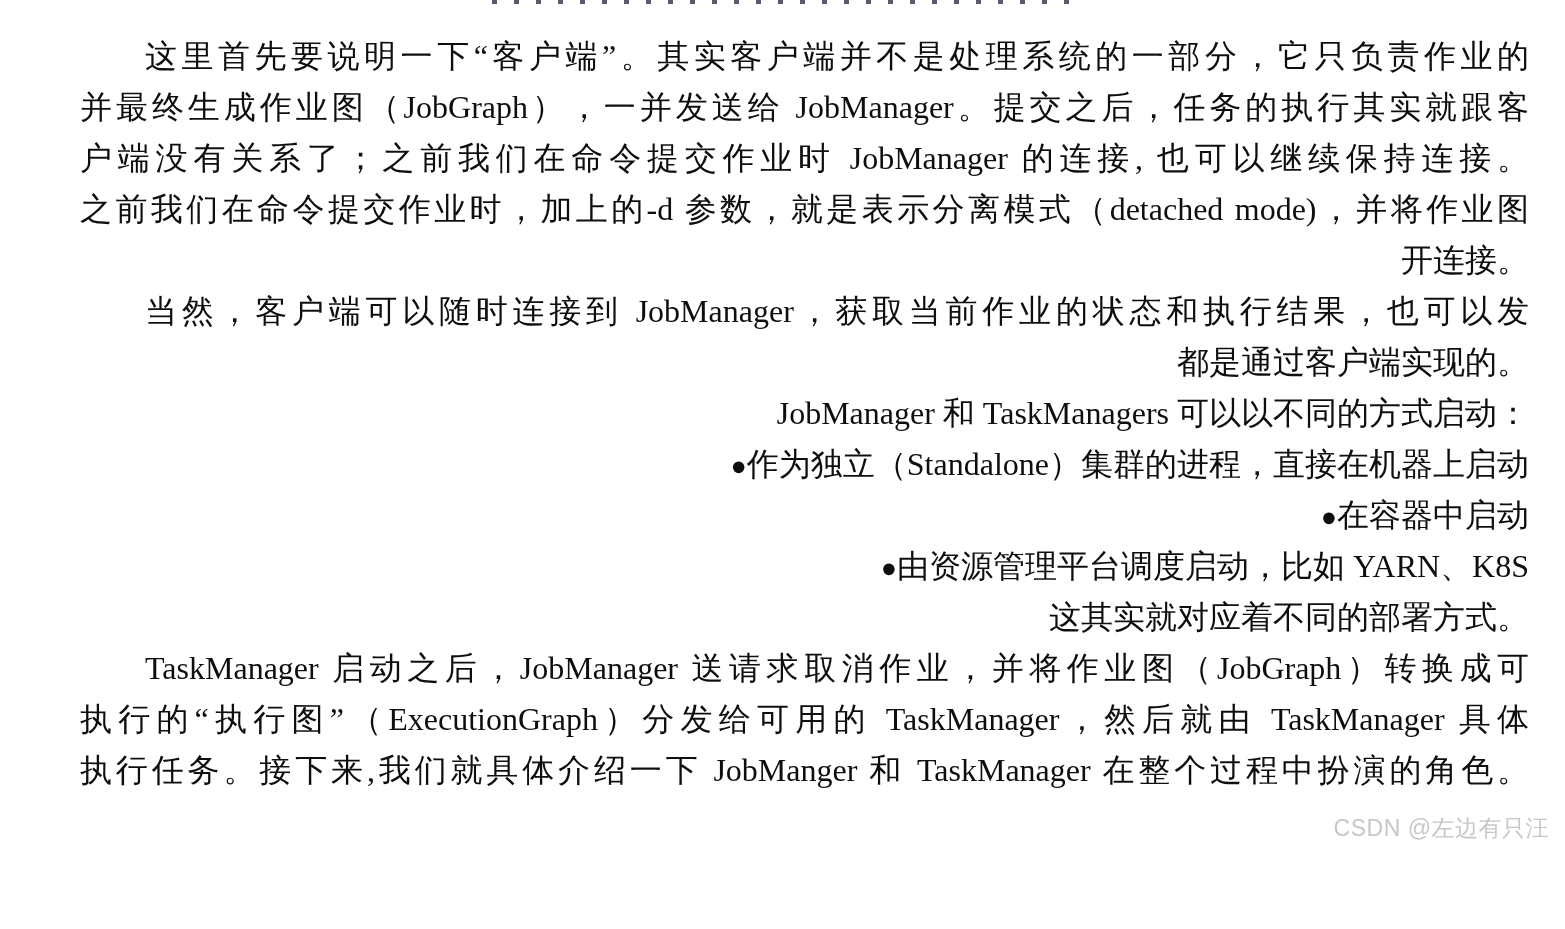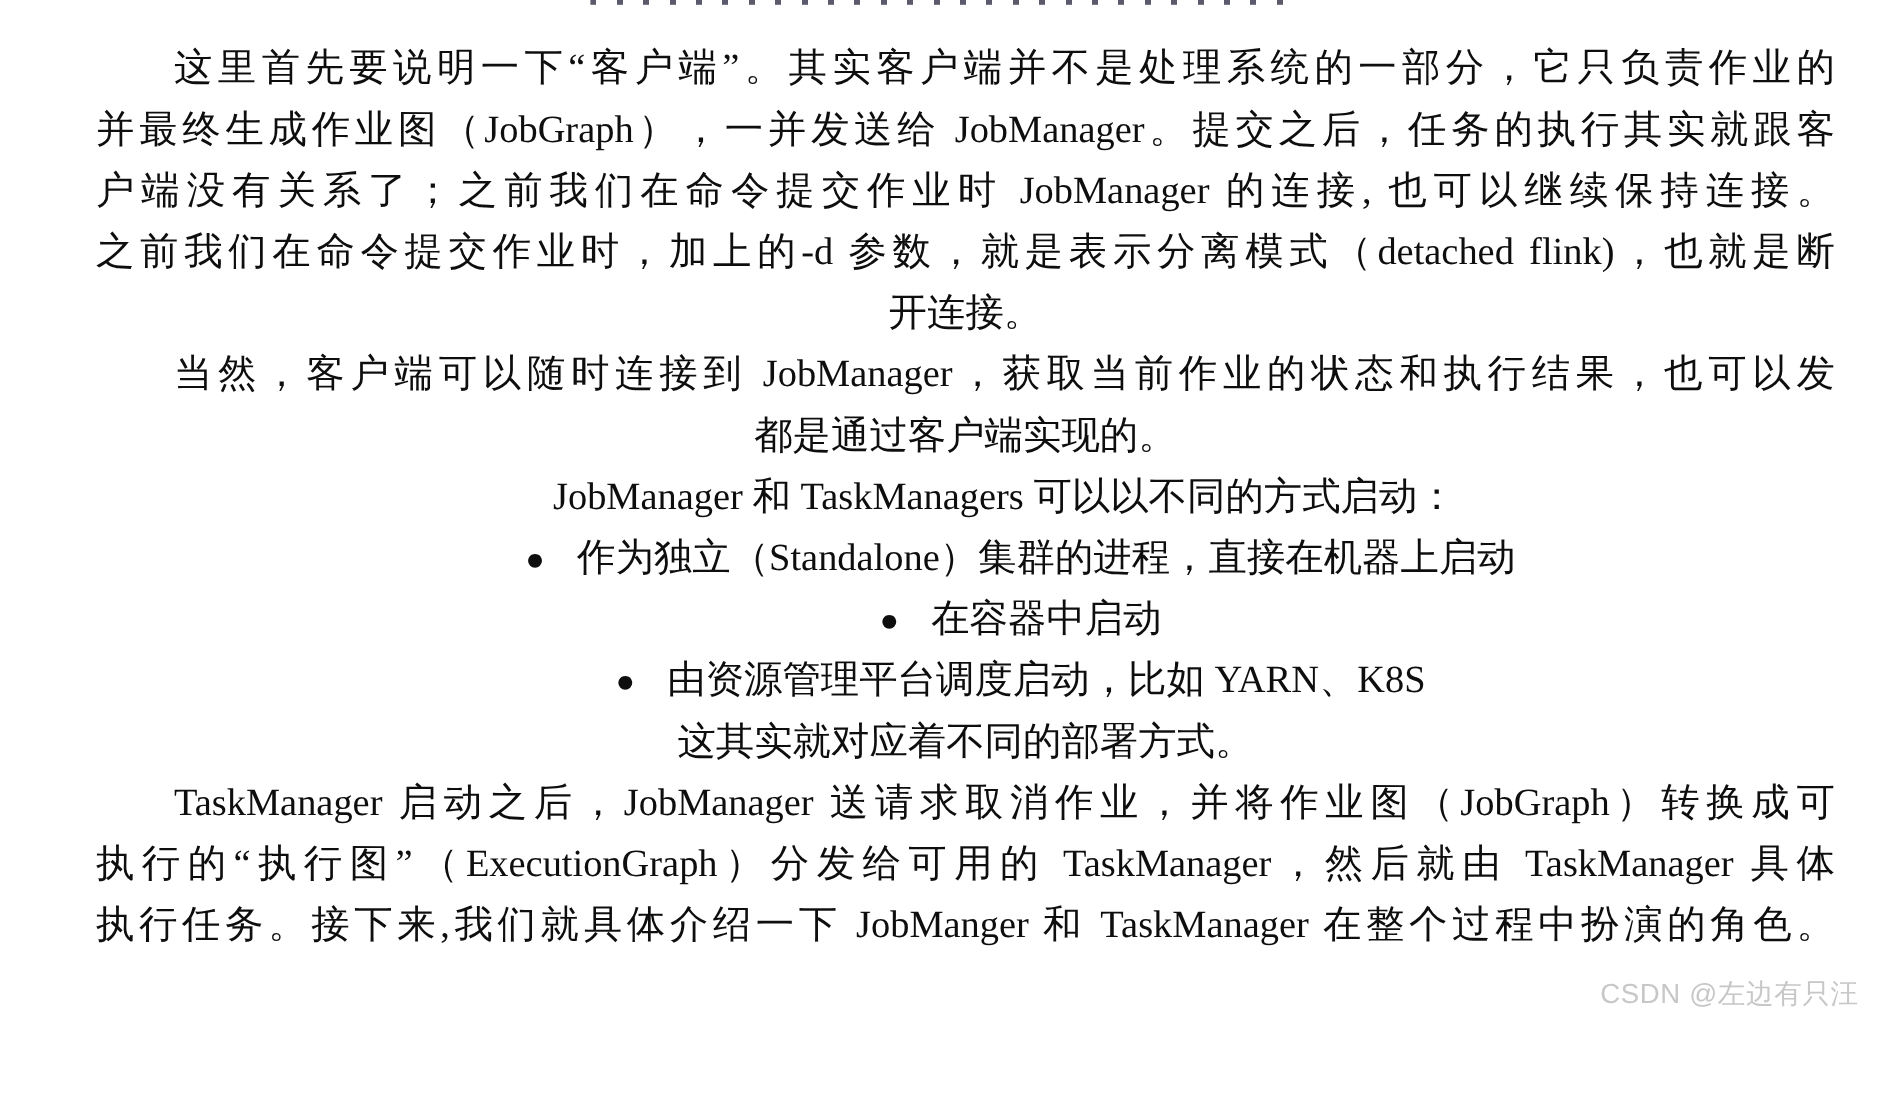--- a/index.html
+++ b/index.html
@@ -25,21 +25,21 @@
     background: repeating-linear-gradient(90deg,
       #3d3d52 0px, #3d3d52 5px,
       transparent 5px, transparent 22px);
     opacity: 0.85;
   }
   .doc-body { position: relative; }
   .line {
     height: 51px;
     line-height: 51px;
     overflow: hidden;
-    text-align: center;
+    text-align: right;
   }
   .line.j {
     text-align: justify;
     text-align-last: justify;
   }
   .line.indent { padding-left: 65px; }
   .line.bullet { padding-left: 65px; }
   .bullet-marker {
     display: inline-block;
     width: 70px;
@@ -57,21 +57,21 @@
 </style>
 </head>
 <body>
 
 <div class="page" style="color: rgb(14, 14, 14);">
   <div class="top-fragments"></div>
   <div class="doc-body">
       <div class="line indent j">这里首先要说明一下“客户端”。其实客户端并不是处理系统的一部分，它只负责作业的</div>
       <div class="line flush j">并最终生成作业图（JobGraph），一并发送给 JobManager。提交之后，任务的执行其实就跟客</div>
       <div class="line flush j">户端没有关系了；之前我们在命令提交作业时 JobManager 的连接, 也可以继续保持连接。</div>
-      <div class="line flush j">之前我们在命令提交作业时，加上的-d 参数，就是表示分离模式（detached flink)，也就是断</div>
+      <div class="line flush j">之前我们在命令提交作业时，加上的-d 参数，就是表示分离模式（detached mode)，并将作业图</div>
       <div class="line flush">开连接。</div>
       <div class="line indent j">当然，客户端可以随时连接到 JobManager，获取当前作业的状态和执行结果，也可以发</div>
       <div class="line flush">都是通过客户端实现的。</div>
       <div class="line indent">JobManager 和 TaskManagers 可以以不同的方式启动：</div>
       <div class="line bullet"><span class="bullet-marker">●</span><span>作为独立（Standalone）集群的进程，直接在机器上启动</span></div>
       <div class="line bullet"><span class="bullet-marker">●</span><span>在容器中启动</span></div>
       <div class="line bullet"><span class="bullet-marker">●</span><span>由资源管理平台调度启动，比如 YARN、K8S</span></div>
       <div class="line flush">这其实就对应着不同的部署方式。</div>
       <div class="line indent j">TaskManager 启动之后，JobManager 送请求取消作业，并将作业图（JobGraph）转换成可</div>
       <div class="line flush j">执行的“执行图”（ExecutionGraph）分发给可用的 TaskManager，然后就由 TaskManager 具体</div>

